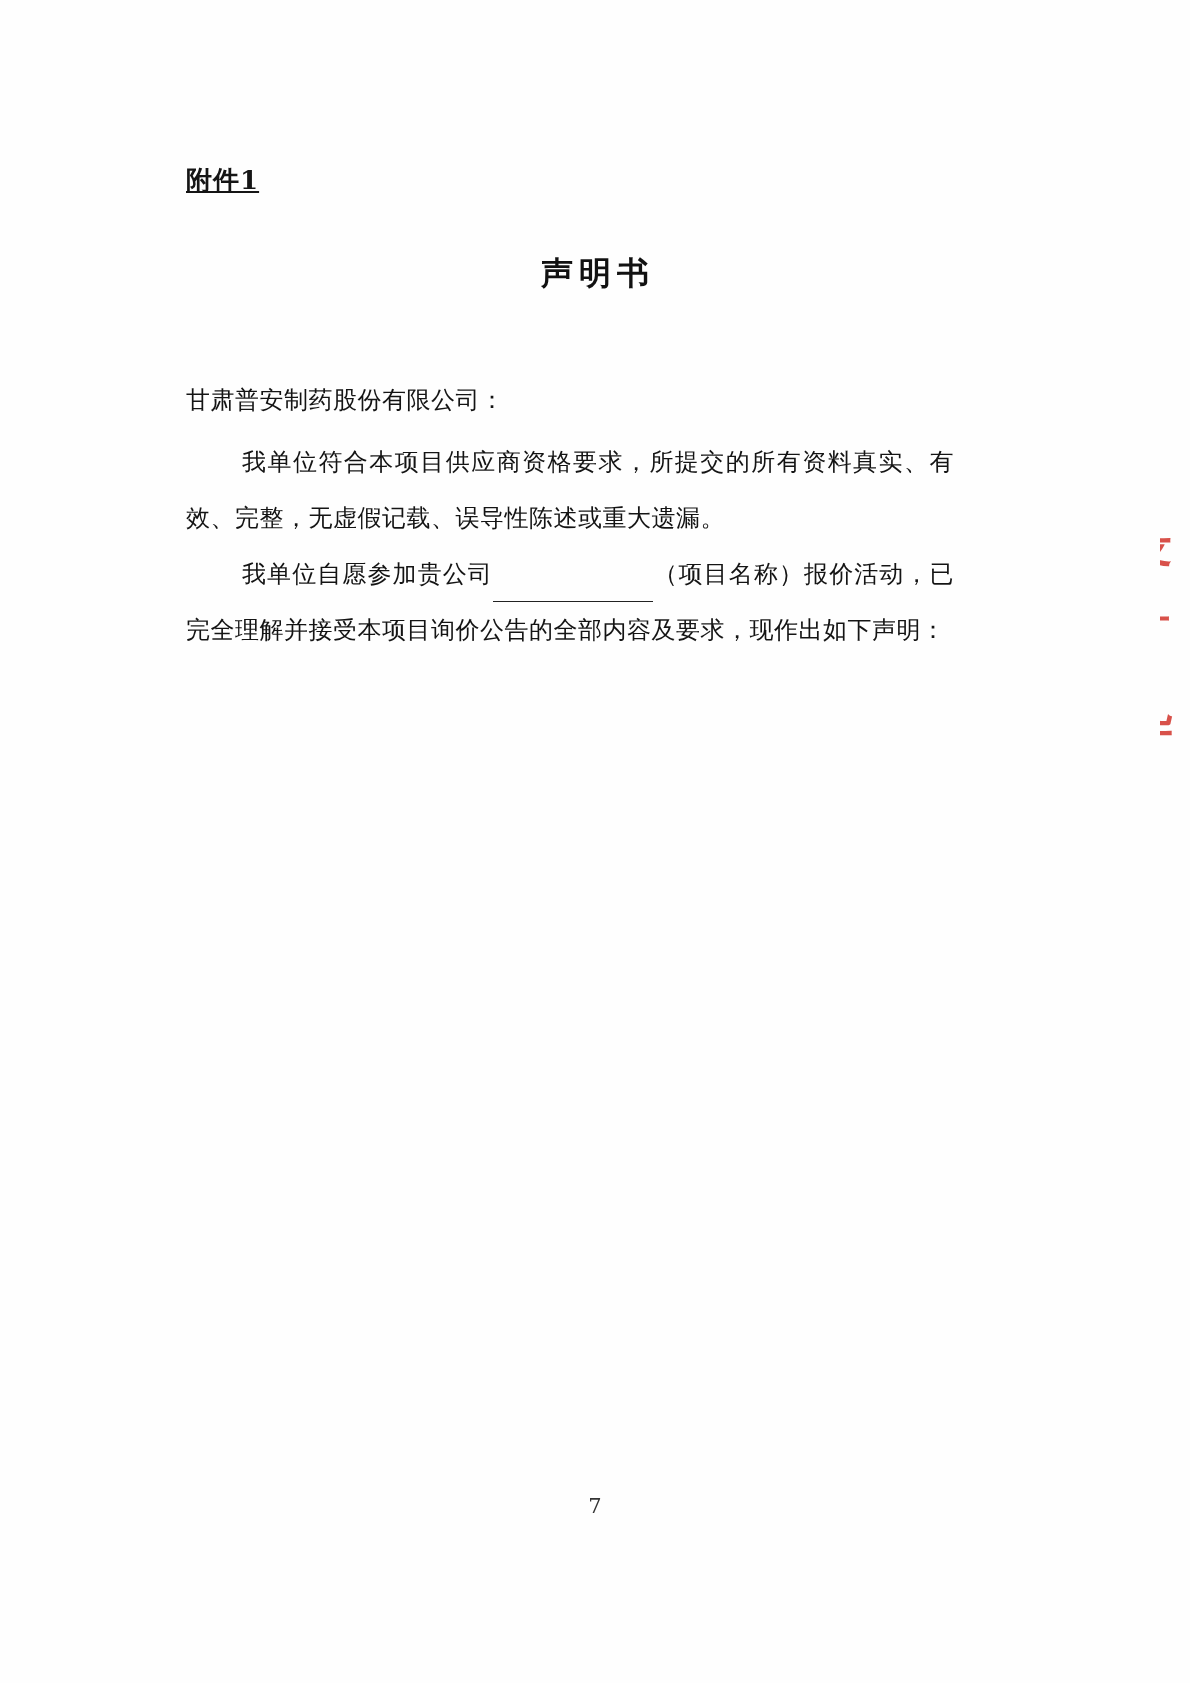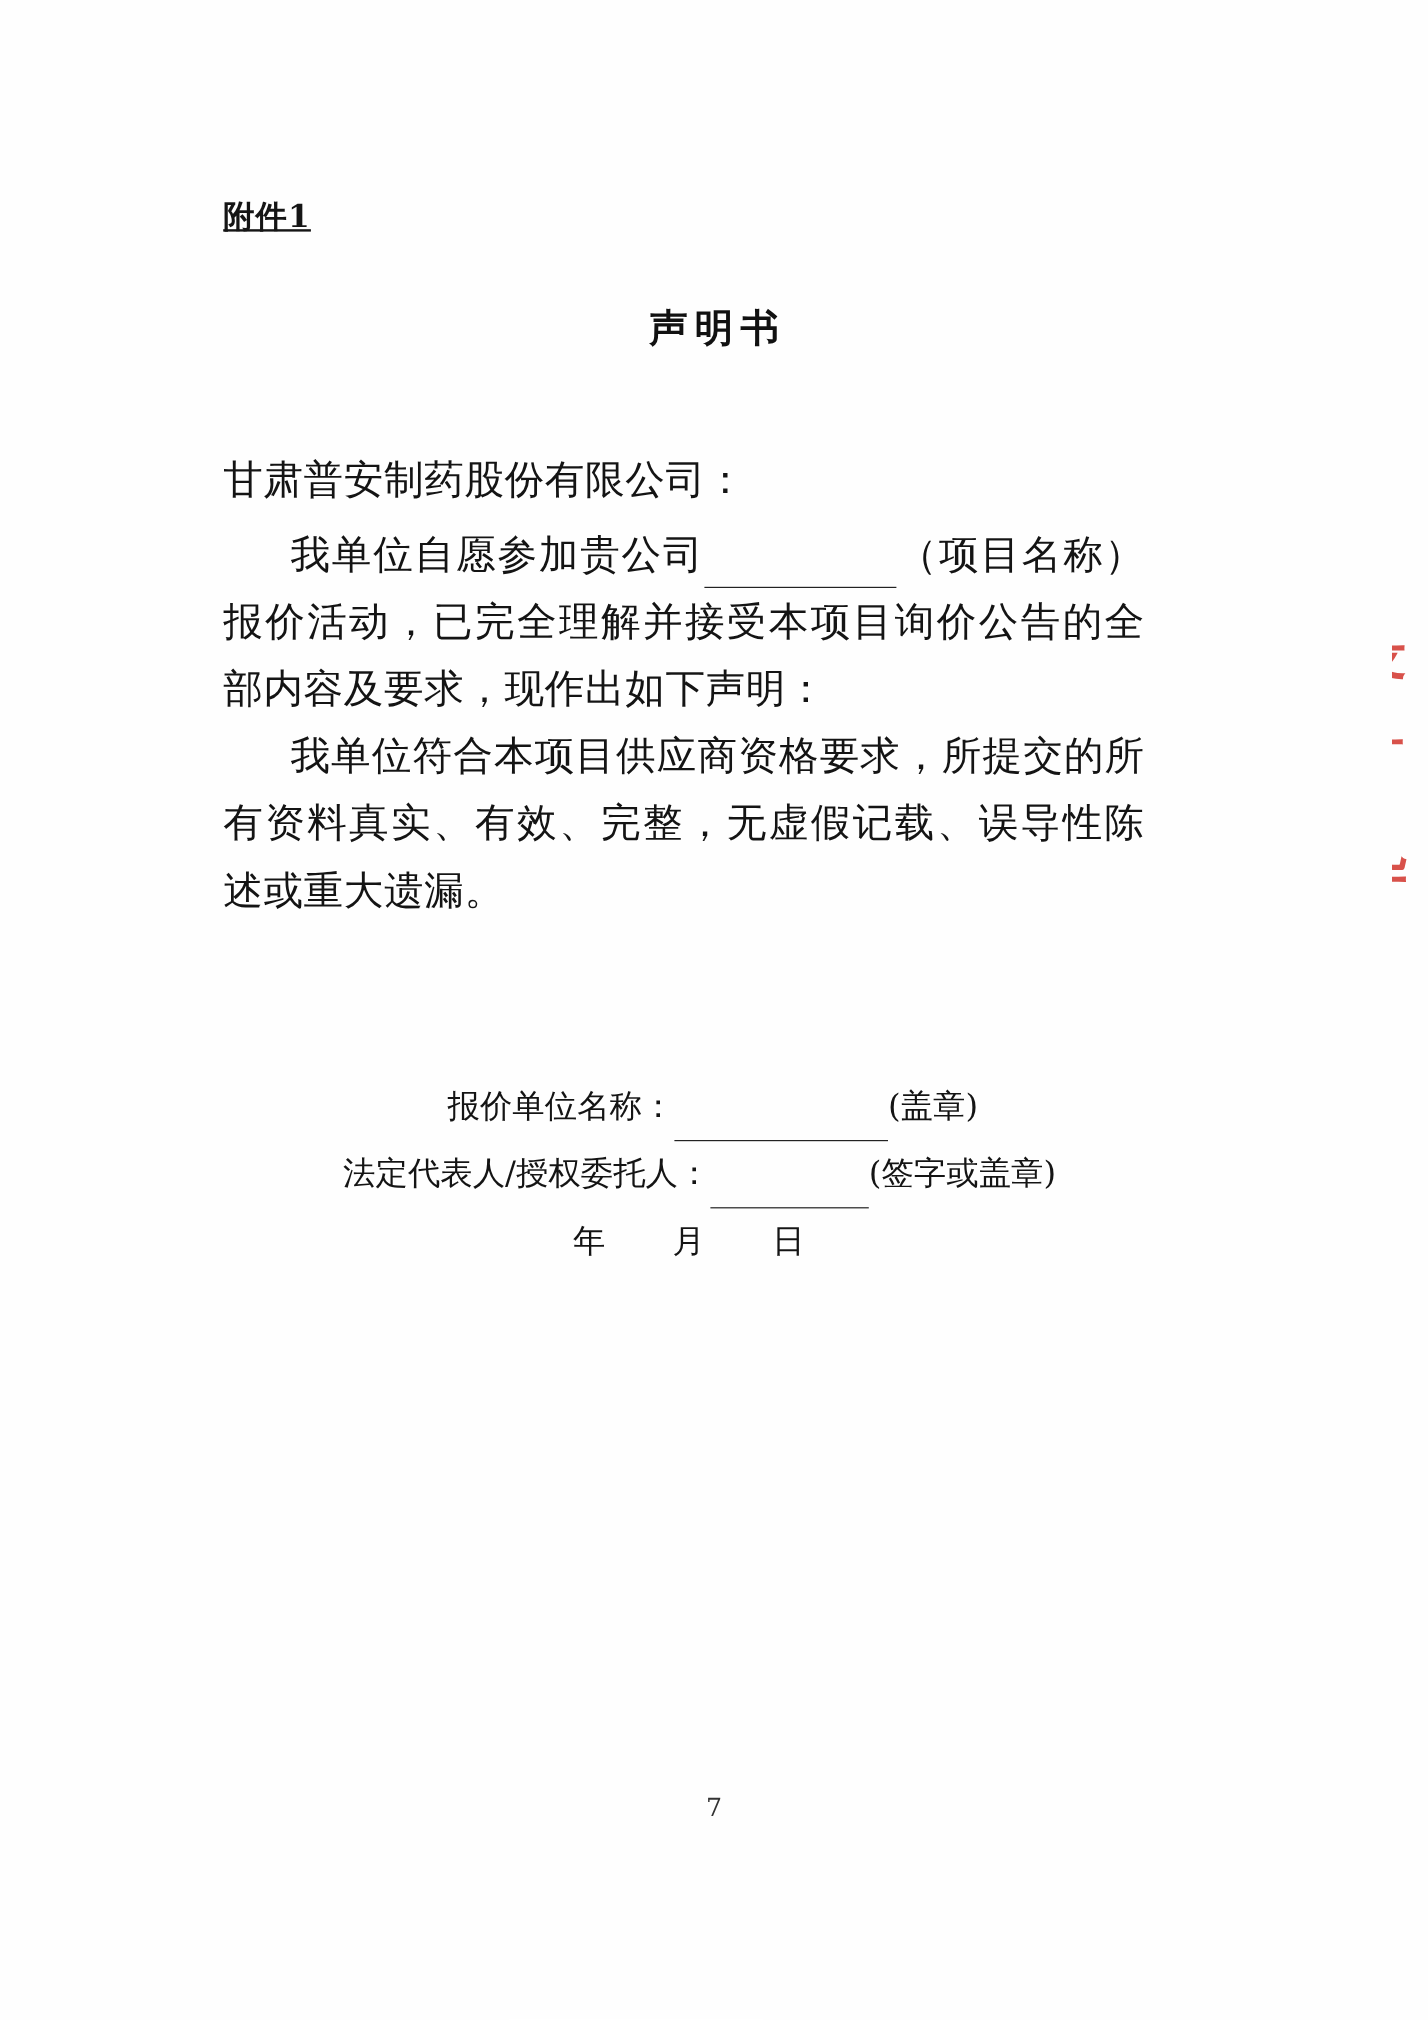--- a/index.html
+++ b/index.html
@@ -44,21 +44,21 @@
     letter-spacing: 6px;
     color: #111;
     font-family: "DejaVu Serif", "Liberation Serif", serif;
     text-indent: 6px;
   }
   .body-block {
     position: absolute;
     left: 186px;
     top: 372px;
     width: 768px;
-    font-size: 33px;
+    font-size: 24px;
     line-height: 56px;
     color: #141414;
     letter-spacing: 0.5px;
   }
   .addressee {
     margin: 0 0 6px 0;
   }
   .para {
     margin: 0;
     text-indent: 56px;
@@ -140,33 +140,26 @@
 <div class="page">
 
   <div class="attachment-label">附件1</div>
 
   <div class="doc-title">声明书</div>
 
   <div class="body-block">
 
     <p class="addressee">甘肃普安制药股份有限公司：</p>
 
+    <p class="para">我单位符合本项目供应商资格要求，所提交的所有资料真实、有效、完整，无虚假记载、误导性陈述或重大遗漏。</p>
+
     <p class="para"><span>我单位自愿参加贵公司</span><span class="blank-underline u-proj"></span><span>（项目名称）报价活动，已完全理解并接受本项目询价公告的全部内容及要求，现作出如下声明：</span></p>
-
-    <p class="para">我单位符合本项目供应商资格要求，所提交的所有资料真实、有效、完整，无虚假记载、误导性陈述或重大遗漏。</p>
 
   </div>
 
-  <div class="sig-block">
-    <div class="sig-line1"><span>报价单位名称：</span><span class="blank-underline u-company"></span><span>(盖章)</span></div>
-
-    <div class="sig-line2"><span>法定代表人/授权委托人：</span><span class="blank-underline u-rep"></span><span>(签字或盖章)</span></div>
-
-    <div class="sig-line3"><span>年</span><span class="date-gap"></span><span>月</span><span class="date-gap"></span><span>日</span></div>
-  </div>
 
   <div class="stamp">
     <span class="stamp-char stamp-c1">殳</span>
     <span class="stamp-char stamp-c2">丁</span>
     <span class="stamp-char stamp-c3">卆</span>
   </div>
 
   <div class="page-number">7</div>
 
 </div>

